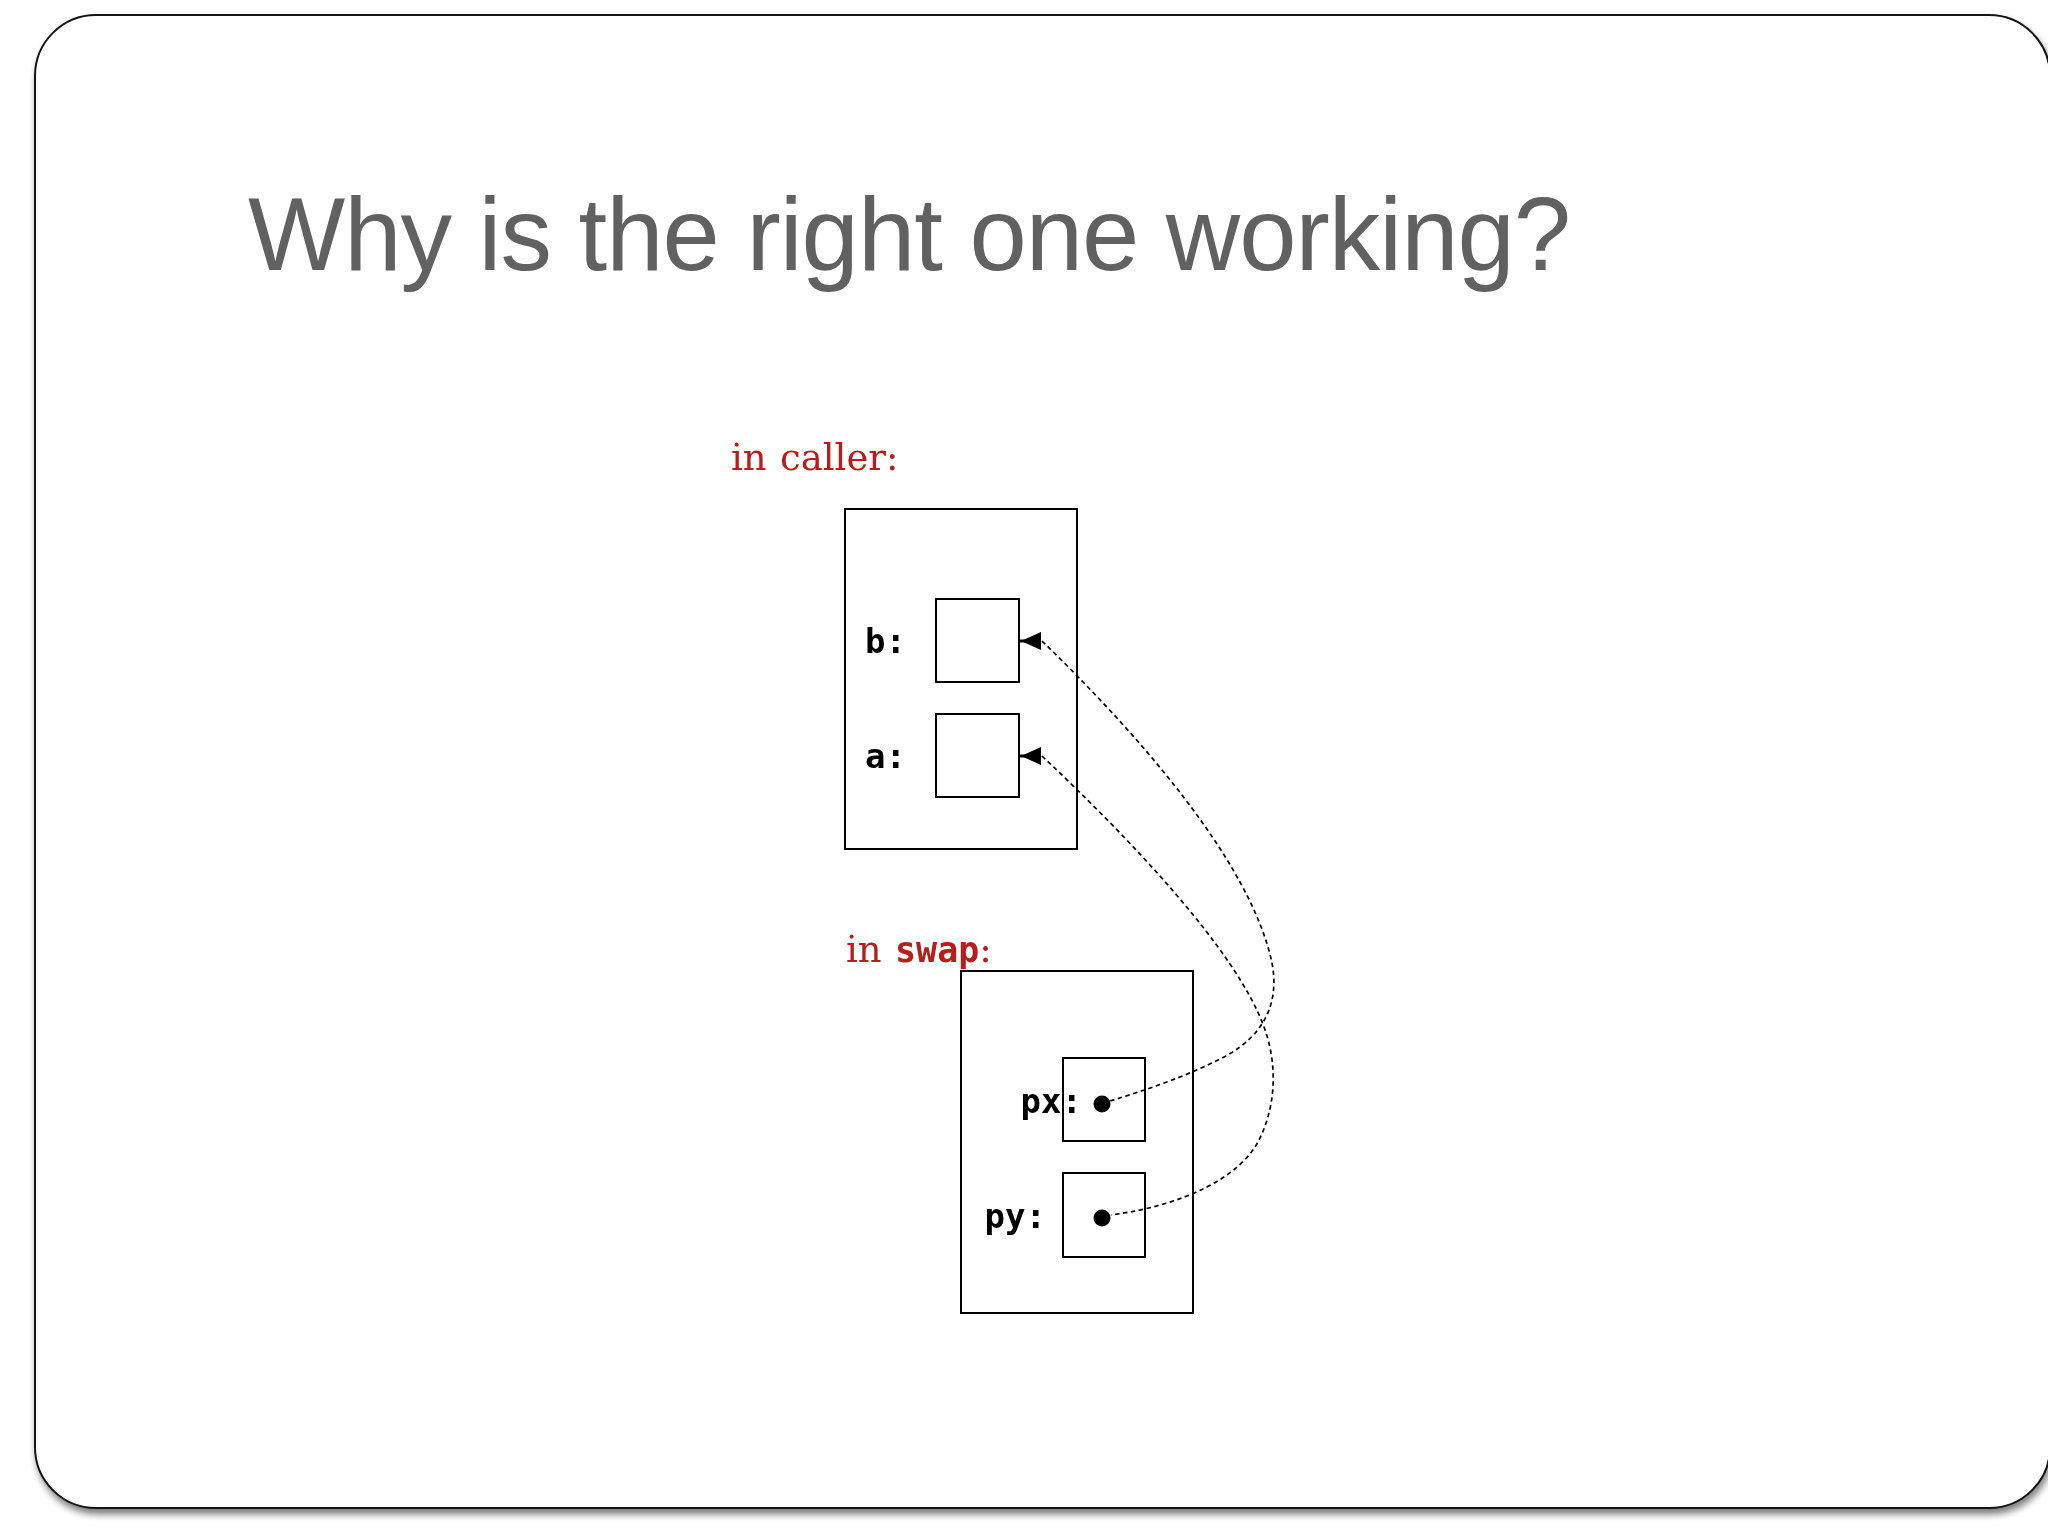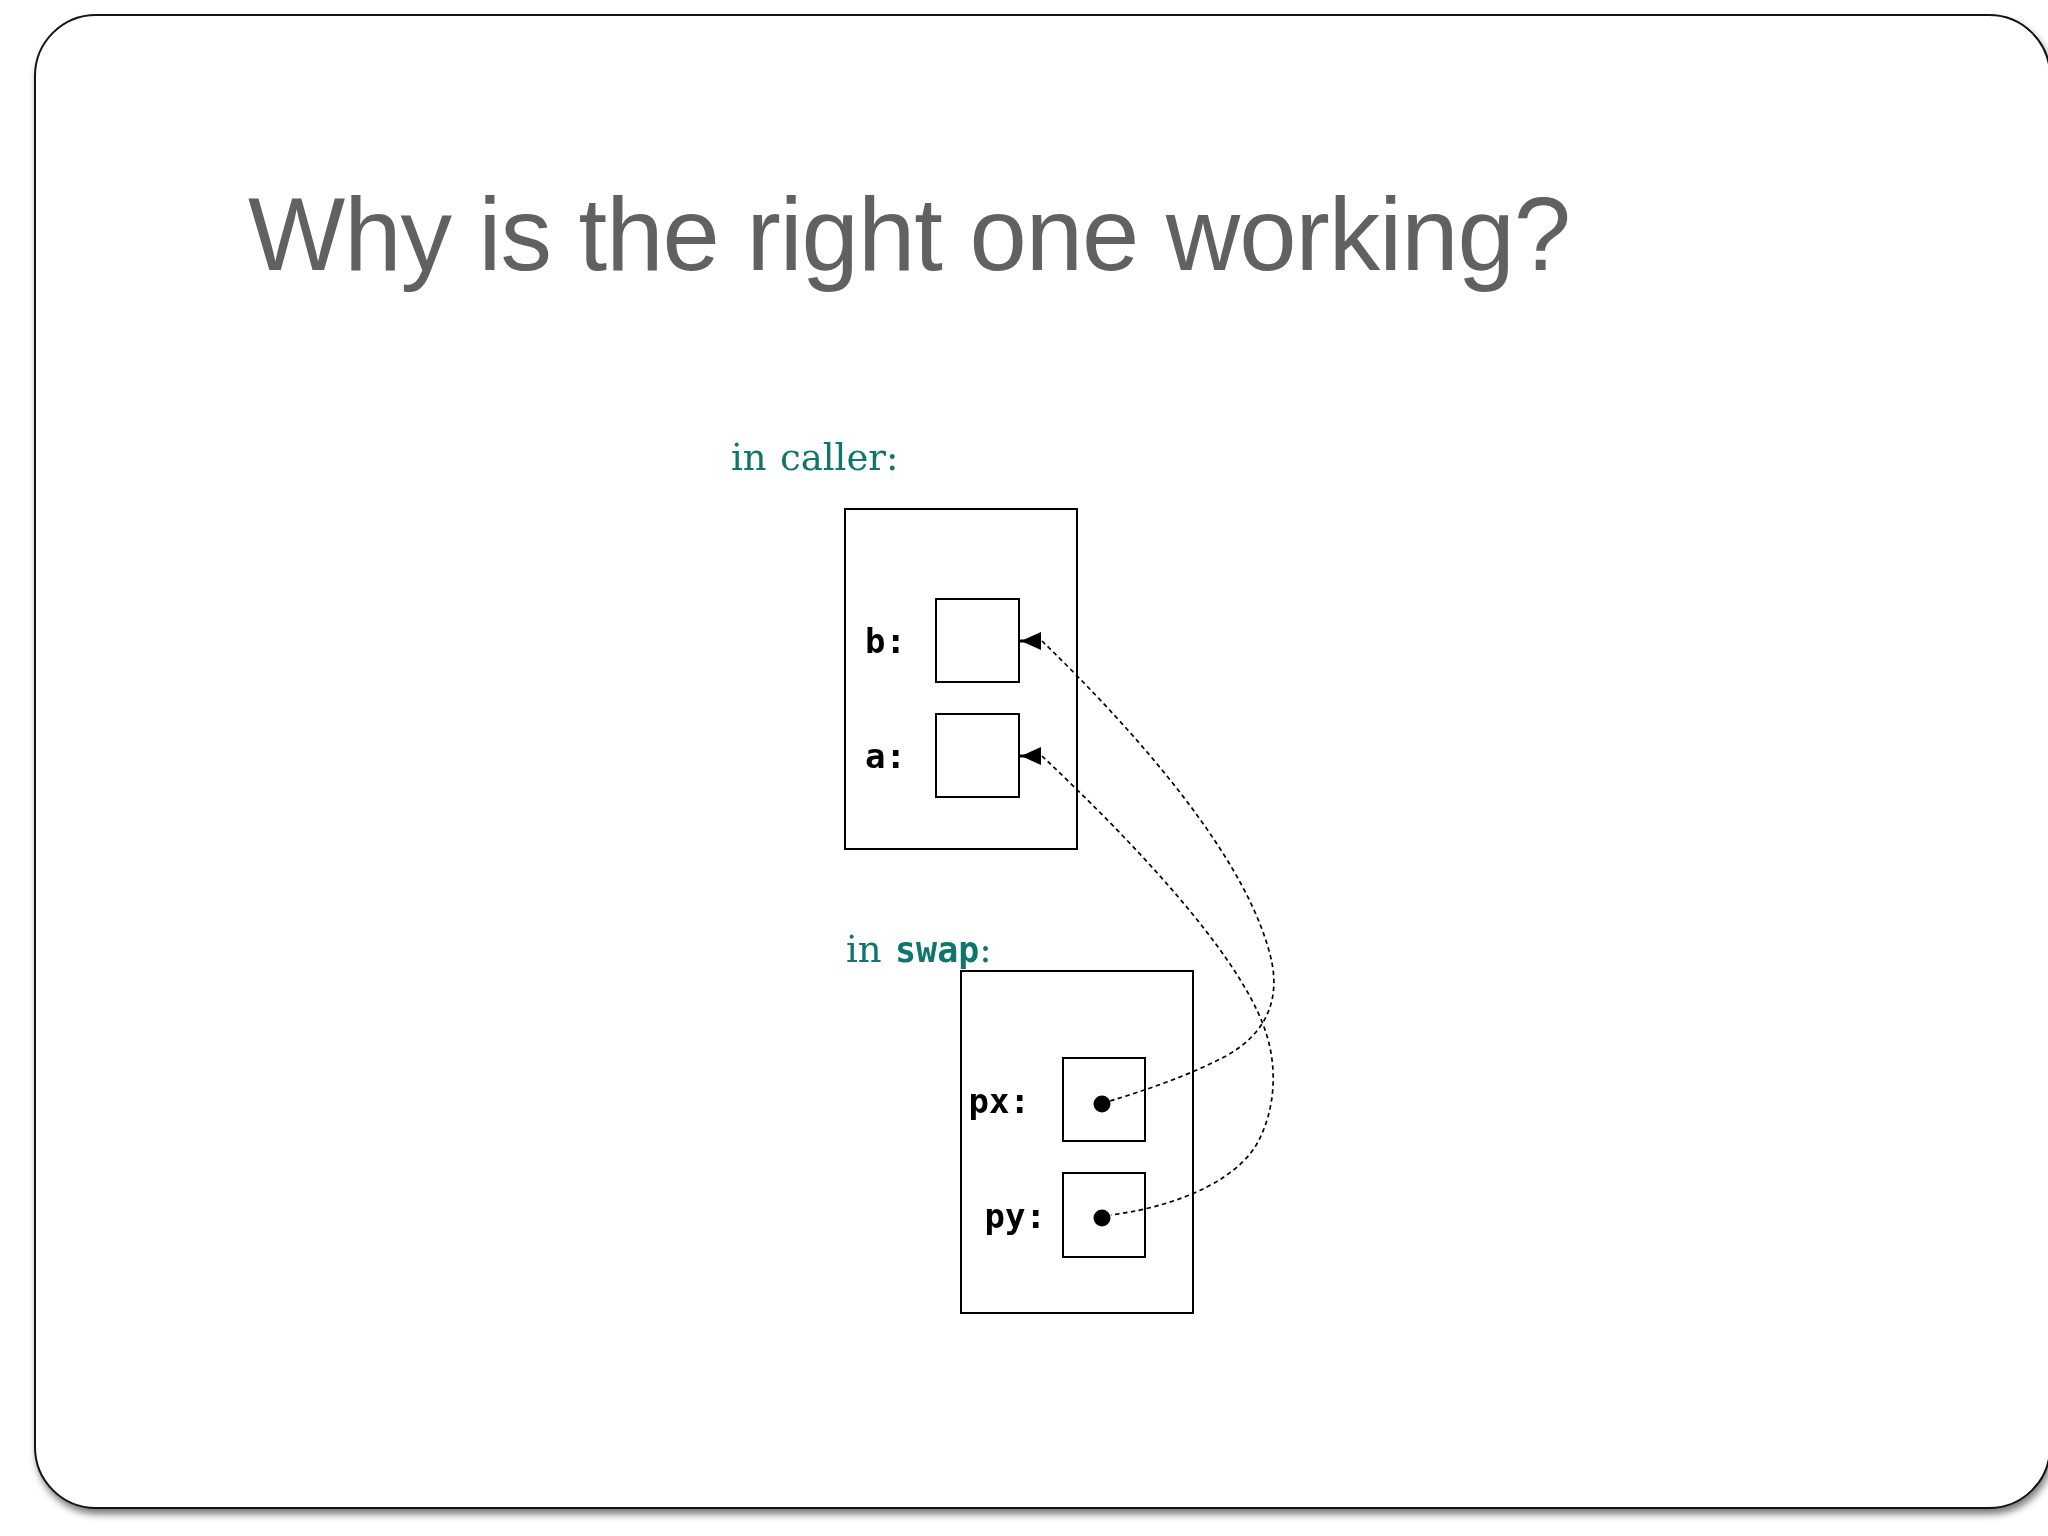--- a/index.html
+++ b/index.html
@@ -39,21 +39,21 @@
     font-weight: 400;
     letter-spacing: -1px;
     color: #616161;
     white-space: nowrap;
   }
   .section-label {
     position: absolute;
     font-family: "DejaVu Serif", serif;
     font-size: 37px;
     line-height: 40px;
-    color: #0f766e;
+    color: #b91c1c;
     white-space: nowrap;
     text-align: center;
   }
   .section-label .prefix { margin-right: 0.36em; }
   .section-label .fn-name.mono {
     font-family: "DejaVu Sans Mono", monospace;
     font-weight: 700;
     font-size: 35px;
   }
   .caller-label { left: 711px; top: 438px; }
@@ -85,21 +85,21 @@
     text-align: right;
     font-family: "DejaVu Sans Mono", monospace;
     font-weight: 700;
     font-size: 34px;
     line-height: 34px;
     color: #000000;
     white-space: nowrap;
   }
   .label-b  { left: 804px; top: 624px; }
   .label-a  { left: 804px; top: 739px; }
-  .label-px { left: 928px; top: 1084px; }
+  .label-px { left: 980px; top: 1084px; }
   .label-py { left: 944px; top: 1199px; }
 
   .overlay {
     position: absolute;
     left: 0;
     top: 0;
     width: 2048px;
     height: 1536px;
     pointer-events: none;
   }

